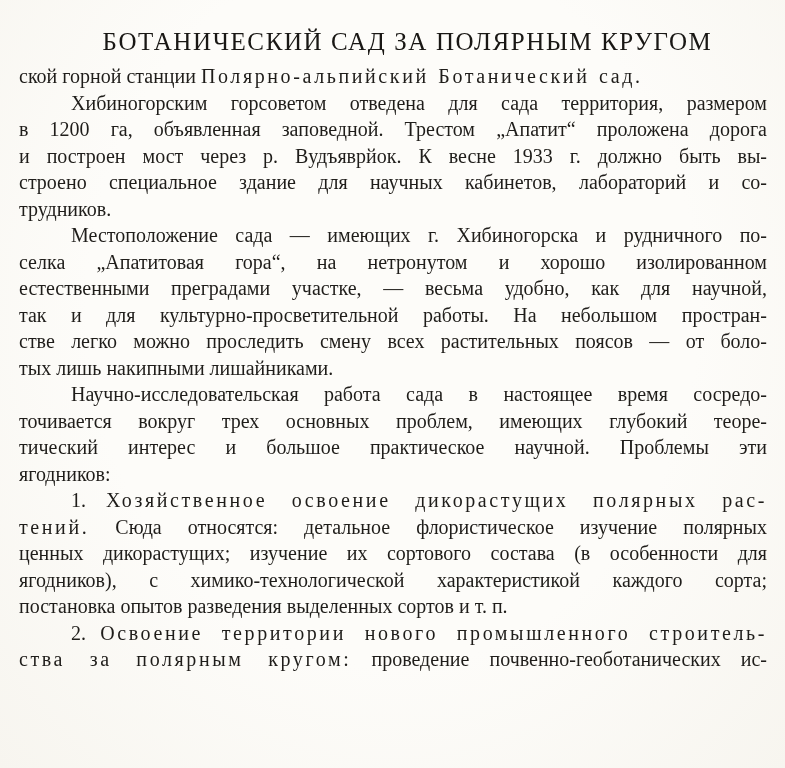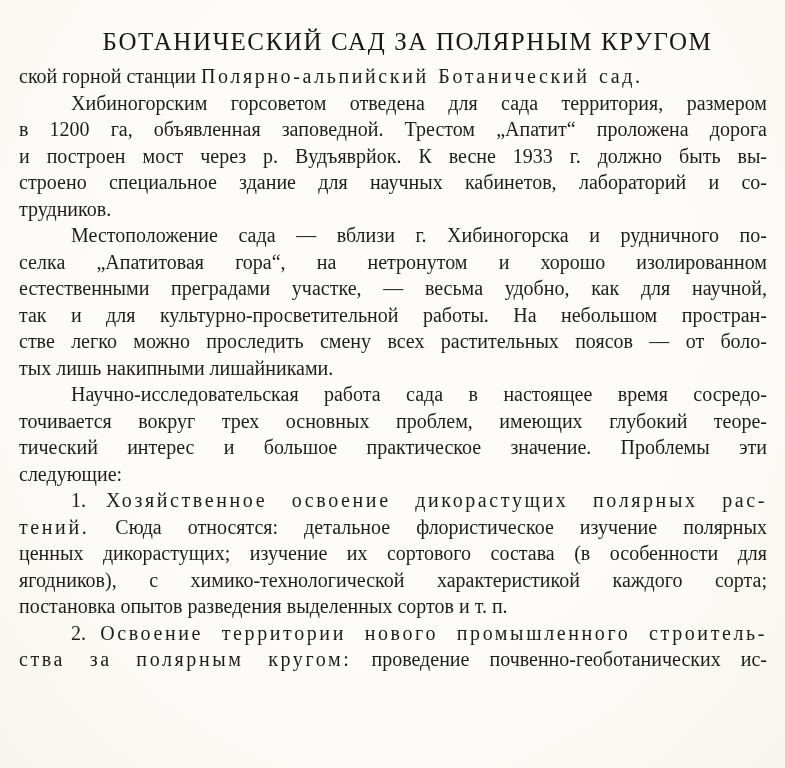--- a/index.html
+++ b/index.html
@@ -66,30 +66,30 @@
 
 <div class="page">
   <h1 class="title">БОТАНИЧЕСКИЙ САД ЗА ПОЛЯРНЫМ КРУГОМ</h1>
   <div class="doc-body" id="doc-body">
       <div class="line l"><span>ской горной станции </span><span class="sp">Полярно-альпийский Ботанический сад.</span></div>
       <div class="line j ind"><span>Хибиногорским горсоветом отведена для сада территория, размером</span></div>
       <div class="line j"><span>в 1200 га, объявленная заповедной. Трестом „Апатит“ проложена дорога</span></div>
       <div class="line j"><span>и построен мост через р. Вудъяврйок. К весне 1933 г. должно быть вы-</span></div>
       <div class="line j"><span>строено специальное здание для научных кабинетов, лабораторий и со-</span></div>
       <div class="line l"><span>трудников.</span></div>
-      <div class="line j ind"><span>Местоположение сада — вблизи г. Хибиногорска и рудничного по-</span></div>
+      <div class="line j ind"><span>Местоположение сада — имеющих г. Хибиногорска и рудничного по-</span></div>
       <div class="line j"><span>селка „Апатитовая гора“, на нетронутом и хорошо изолированном</span></div>
       <div class="line j"><span>естественными преградами участке, — весьма удобно, как для научной,</span></div>
       <div class="line j"><span>так и для культурно-просветительной работы. На небольшом простран-</span></div>
       <div class="line j"><span>стве легко можно проследить смену всех растительных поясов — от боло-</span></div>
       <div class="line l"><span>тых лишь накипными лишайниками.</span></div>
       <div class="line j ind"><span>Научно-исследовательская работа сада в настоящее время сосредо-</span></div>
       <div class="line j"><span>точивается вокруг трех основных проблем, имеющих глубокий теоре-</span></div>
-      <div class="line j"><span>тический интерес и большое практическое значение. Проблемы эти</span></div>
-      <div class="line l"><span>следующие:</span></div>
+      <div class="line j"><span>тический интерес и большое практическое научной. Проблемы эти</span></div>
+      <div class="line l"><span>ягодников:</span></div>
       <div class="line j ind"><span>1. </span><span class="sp">Хозяйственное освоение дикорастущих полярных рас-</span></div>
       <div class="line j"><span class="sp">тений.</span><span> Сюда относятся: детальное флористическое изучение полярных</span></div>
       <div class="line j"><span>ценных дикорастущих; изучение их сортового состава (в особенности для</span></div>
       <div class="line j"><span>ягодников), с химико-технологической характеристикой каждого сорта;</span></div>
       <div class="line l"><span>постановка опытов разведения выделенных сортов и т. п.</span></div>
       <div class="line j ind"><span>2. </span><span class="sp">Освоение территории нового промышленного строитель-</span></div>
       <div class="line j"><span class="sp">ства за полярным кругом:</span><span> проведение почвенно-геоботанических ис-</span></div>
     </div>
 </div>
 

